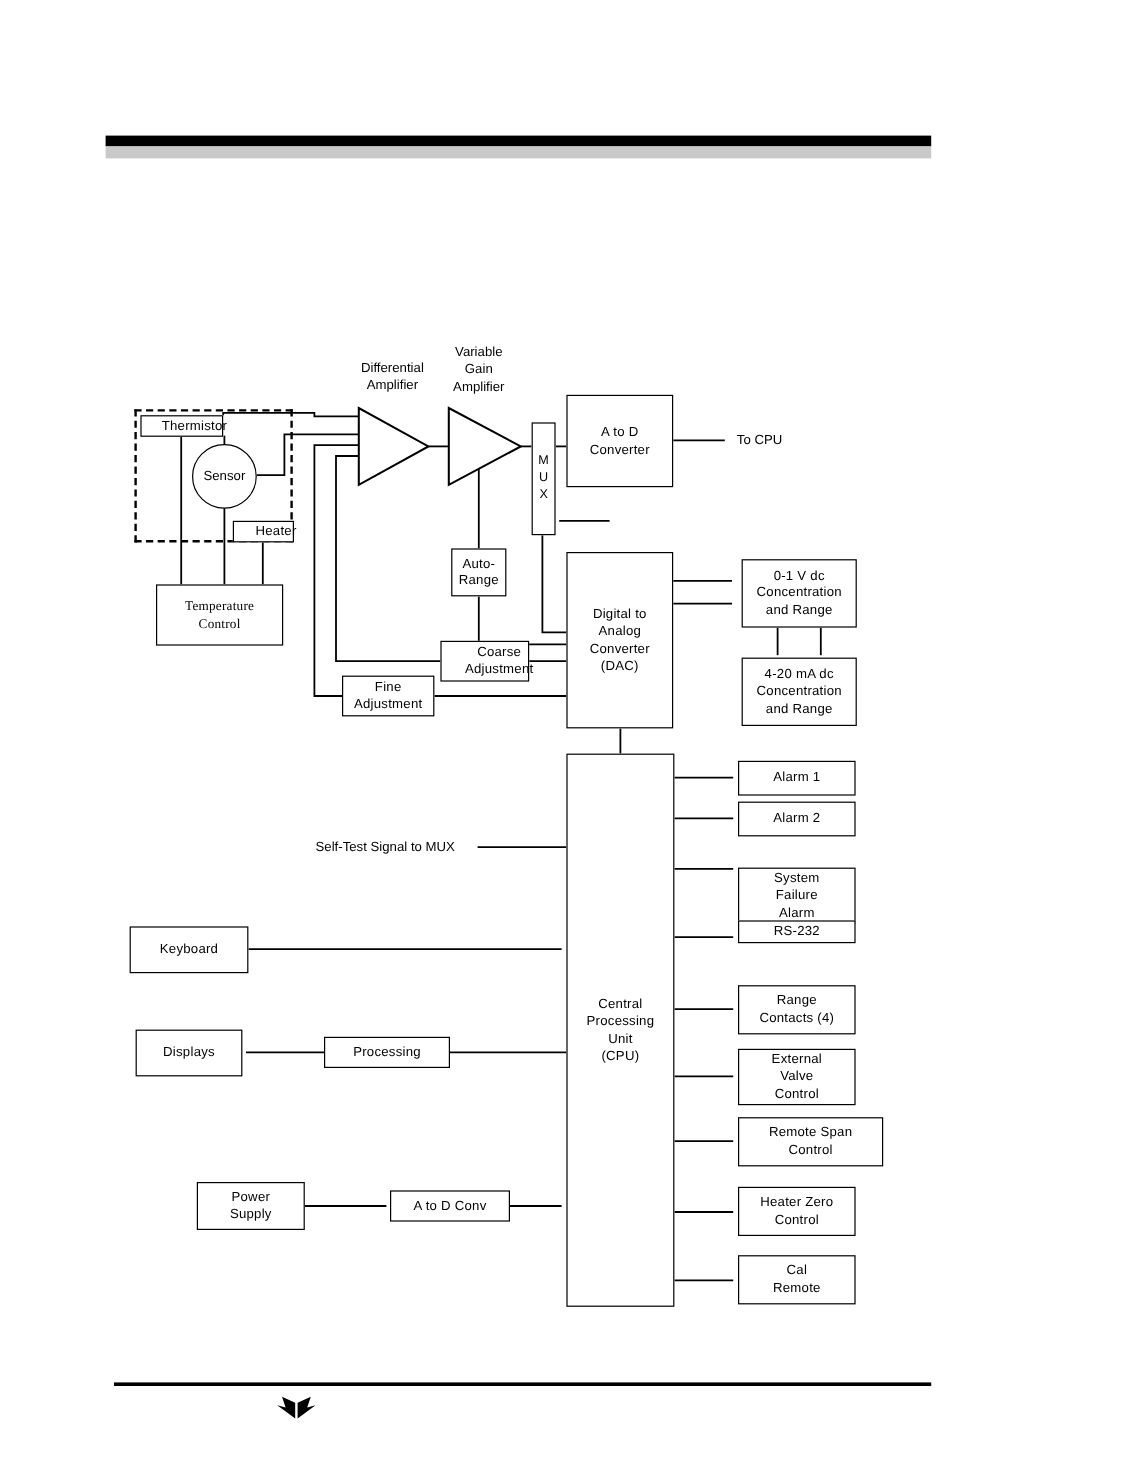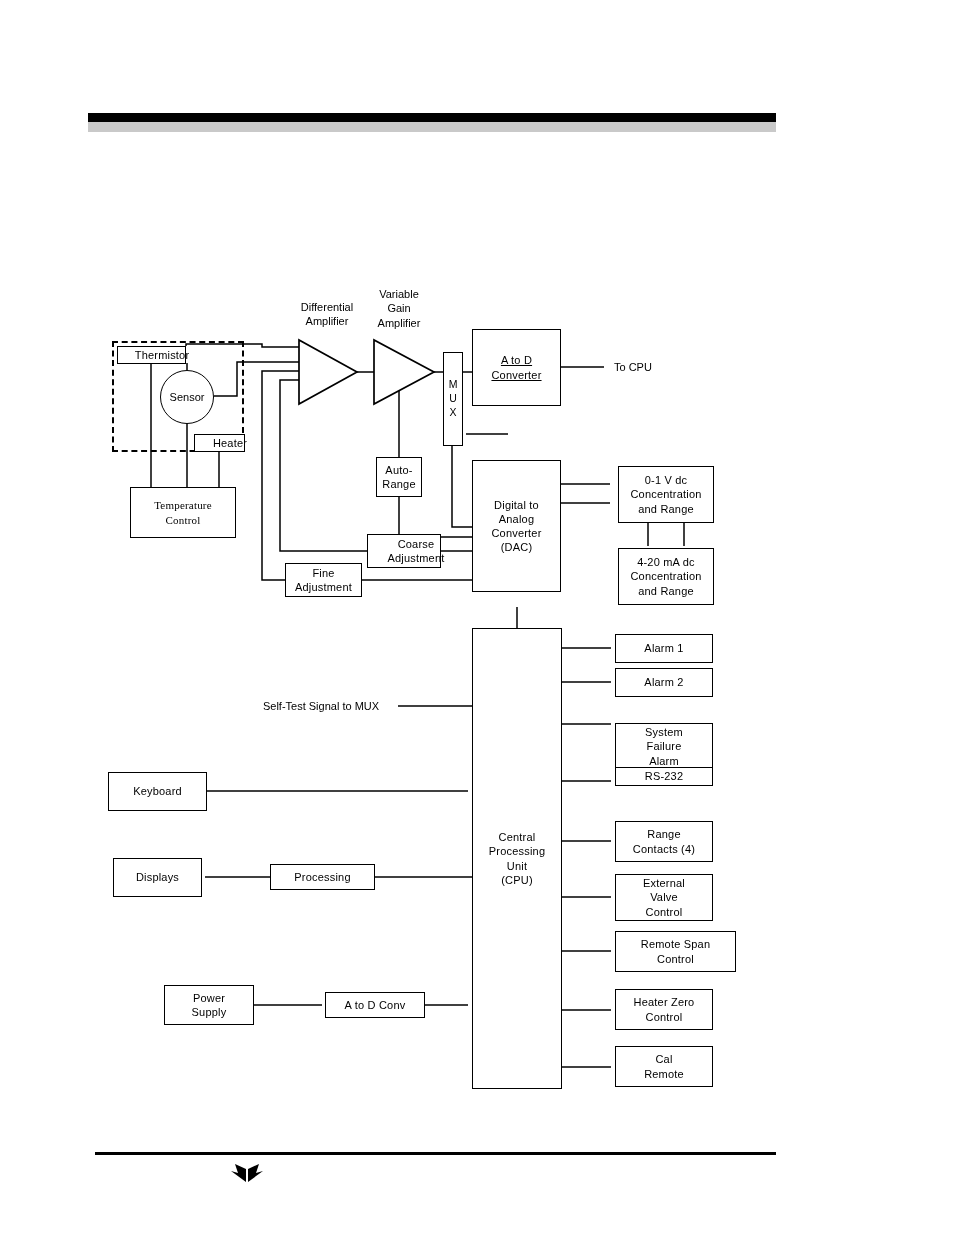--- a/index.html
+++ b/index.html
@@ -227,35 +227,35 @@
   <svg class="wires" style="left:0;top:0;">
     <polygon points="374,340 374,404 434,372" fill="#fff" stroke="#000" stroke-width="1.7"></polygon>
   </svg>
 
   <div class="mux" style="left:443px; top:352px; width:20px; height:94px;">
     <span>M</span>
     <span>U</span>
     <span>X</span>
   </div>
 
-  <div class="box" style="left:472px; top:329px; width:89px; height:77px;text-decoration:underline;">A to D
+  <div class="box" style="left:472px; top:329px; width:89px; height:77px;">A to D
 Converter</div>
 
   <div class="lbl left" style="left:614px; top:360px; width:70px;">To CPU</div>
 
   <div class="box" style="left:376px; top:457px; width:46px; height:40px;">Auto-
 Range</div>
 
   <div class="box" style="left:367px; top:534px; width:74px; height:34px;padding-left:24px;">Coarse
 Adjustment</div>
 
   <div class="box" style="left:285px; top:563px; width:77px; height:34px;">Fine
 Adjustment</div>
 
-  <div class="box" style="left:472px; top:460px; width:89px; height:132px;">Digital to
+  <div class="box" style="left:472px; top:460px; width:89px; height:147px;">Digital to
 Analog
 Converter
 (DAC)</div>
 
   <div class="box" style="left:618px; top:466px; width:96px; height:57px;">0-1 V dc
 Concentration
 and Range</div>
 
   <div class="box" style="left:618px; top:548px; width:96px; height:57px;">4-20 mA dc
 Concentration

